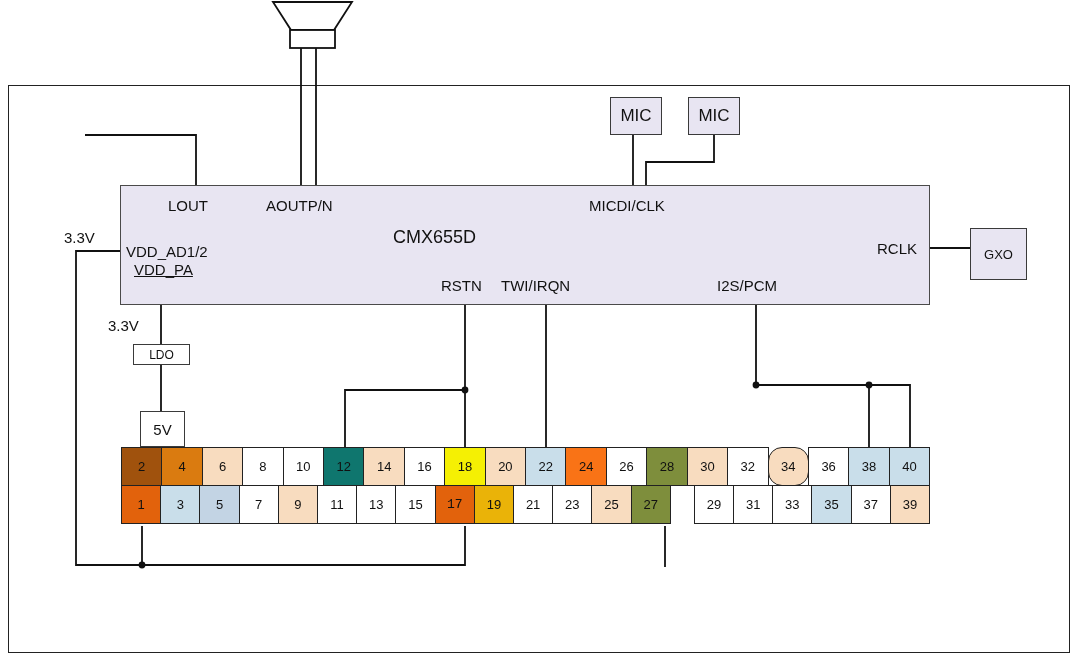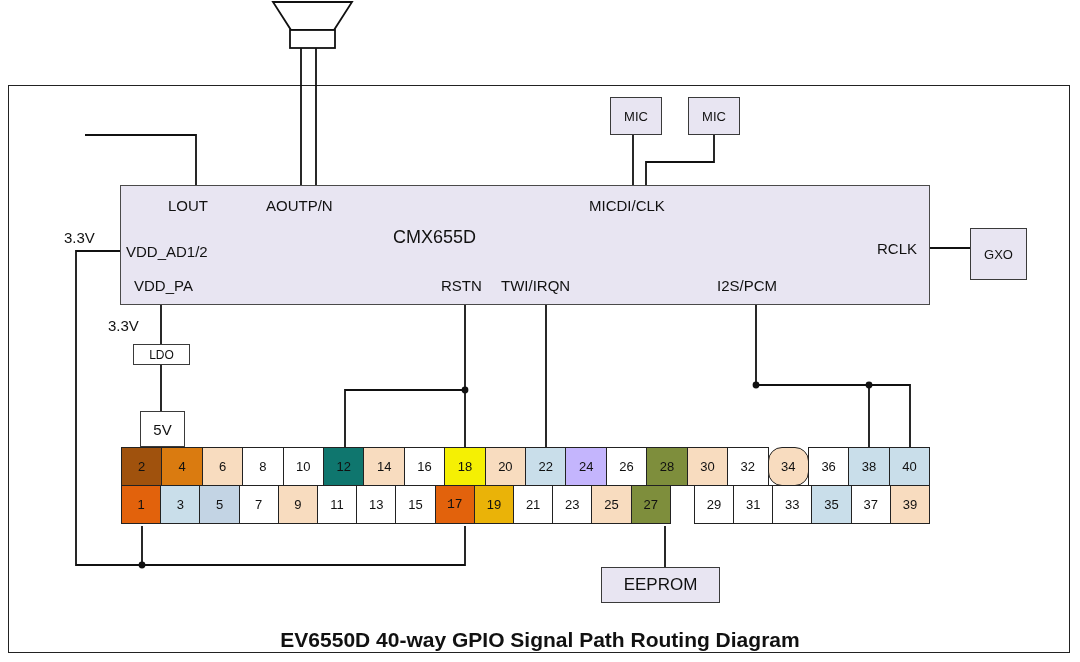--- a/index.html
+++ b/index.html
@@ -17,21 +17,21 @@
     position:absolute; left:120px; top:185px; width:810px; height:120px;
     background:#e8e5f2; border:1.6px solid #4a4a4a; box-sizing:border-box;
   }
   .chip-name { position:absolute; left:393px; top:227px; font-size:18px; color:#111; }
   .box {
     position:absolute; display:flex; align-items:center; justify-content:center;
     border:1.5px solid #3a3a3a; box-sizing:border-box; color:#111;
   }
   .lavender { background:#e8e5f2; }
   .whitebox { background:#ffffff; }
-  .mic-box  { width:52px; height:38px; font-size:13px; }
+  .mic-box  { width:52px; height:38px; font-size:17px; }
   .gxo-box  { left:970px; top:228px; width:57px; height:52px; font-size:13px; }
   .ldo-box  { left:133px; top:344px; width:57px; height:21px; font-size:12px; }
   .fivev-box{ left:140px; top:411px; width:45px; height:36px; font-size:15px; }
   .eeprom-box{ left:601px; top:567px; width:119px; height:36px; font-size:17px; }
   .gpio-header { position:absolute; left:121px; top:447px; width:809px; }
   .pin-row { display:flex; height:39px; }
   .pin-row + .pin-row { margin-top:-1px; }
   .pin-cell {
     flex:1; border:1px solid #222; box-sizing:border-box; margin-left:-1px;
     display:flex; align-items:center; justify-content:center;
@@ -92,21 +92,21 @@
     </g>
   </svg>
 
   <div class="chip"></div>
   <div class="chip-name">CMX655D</div>
   <div class="lbl" style="left:168px; top:197px;">LOUT</div>
   <div class="lbl" style="left:266px; top:197px;">AOUTP/N</div>
   <div class="lbl" style="left:589px; top:197px;">MICDI/CLK</div>
   <div class="lbl" style="left:877px; top:240px;">RCLK</div>
   <div class="lbl" style="left:126px; top:243px;">VDD_AD1/2</div>
-  <div class="lbl" style="left:134px; top:277px;">VDD_PA</div>
+  <div class="lbl" style="left:134px; top:261px;text-decoration:underline;">VDD_PA</div>
   <div class="lbl" style="left:441px; top:277px;">RSTN</div>
   <div class="lbl" style="left:501px; top:277px;">TWI/IRQN</div>
   <div class="lbl" style="left:717px; top:277px;">I2S/PCM</div>
 
   <div class="lbl" style="left:64px; top:229px;">3.3V</div>
   <div class="lbl" style="left:108px; top:317px;">3.3V</div>
 
   <div class="box lavender mic-box" style="left:610px; top:97px;">
     <span>MIC</span>
   </div>
@@ -115,38 +115,35 @@
   </div>
   <div class="box lavender gxo-box">
     <span>GXO</span>
   </div>
   <div class="box whitebox ldo-box">
     <span>LDO</span>
   </div>
   <div class="box whitebox fivev-box">
     <span>5V</span>
   </div>
-  <div class="box lavender eeprom-box">
-    <span>EEPROM</span>
-  </div>
 
   <div class="gpio-header">
     <div class="pin-row">
         <div class="pin-cell" style="background: rgb(160, 82, 13);">2</div>
         <div class="pin-cell" style="background: rgb(218, 123, 16);">4</div>
         <div class="pin-cell" style="background: rgb(248, 220, 191);">6</div>
         <div class="pin-cell" style="background: rgb(255, 255, 255);">8</div>
         <div class="pin-cell" style="background: rgb(255, 255, 255);">10</div>
         <div class="pin-cell" style="background: #0f766e;">12</div>
         <div class="pin-cell" style="background: rgb(248, 220, 191);">14</div>
         <div class="pin-cell" style="background: rgb(255, 255, 255);">16</div>
         <div class="pin-cell" style="background: rgb(245, 240, 3);">18</div>
         <div class="pin-cell" style="background: rgb(248, 220, 191);">20</div>
         <div class="pin-cell" style="background: rgb(201, 222, 234);">22</div>
-        <div class="pin-cell" style="background: #c4b5fd;">24</div>
+        <div class="pin-cell" style="background: #f97316;">24</div>
         <div class="pin-cell" style="background: rgb(255, 255, 255);">26</div>
         <div class="pin-cell" style="background: rgb(126, 142, 60);">28</div>
         <div class="pin-cell" style="background: rgb(248, 220, 191);">30</div>
         <div class="pin-cell" style="background: rgb(255, 255, 255);">32</div>
         <div class="pin-cell" style="background: rgb(248, 220, 191); border-radius: 14px;">34</div>
         <div class="pin-cell" style="background: rgb(255, 255, 255);">36</div>
         <div class="pin-cell" style="background: rgb(201, 222, 234);">38</div>
         <div class="pin-cell" style="background: rgb(201, 222, 234);">40</div>
       </div>
     <div class="pin-row">
@@ -166,15 +163,14 @@
         <div class="pin-cell" style="background: rgb(126, 142, 60);">27</div>
         <div class="pin-cell" style="background: rgb(255, 255, 255); margin-left: 23px;">29</div>
         <div class="pin-cell" style="background: rgb(255, 255, 255);">31</div>
         <div class="pin-cell" style="background: rgb(255, 255, 255);">33</div>
         <div class="pin-cell" style="background: rgb(201, 222, 234);">35</div>
         <div class="pin-cell" style="background: rgb(255, 255, 255);">37</div>
         <div class="pin-cell" style="background: rgb(248, 220, 191);">39</div>
       </div>
   </div>
 
-  <div class="diagram-title">EV6550D 40-way GPIO Signal Path Routing Diagram</div>
 
 </div>
 
 </body></html>

